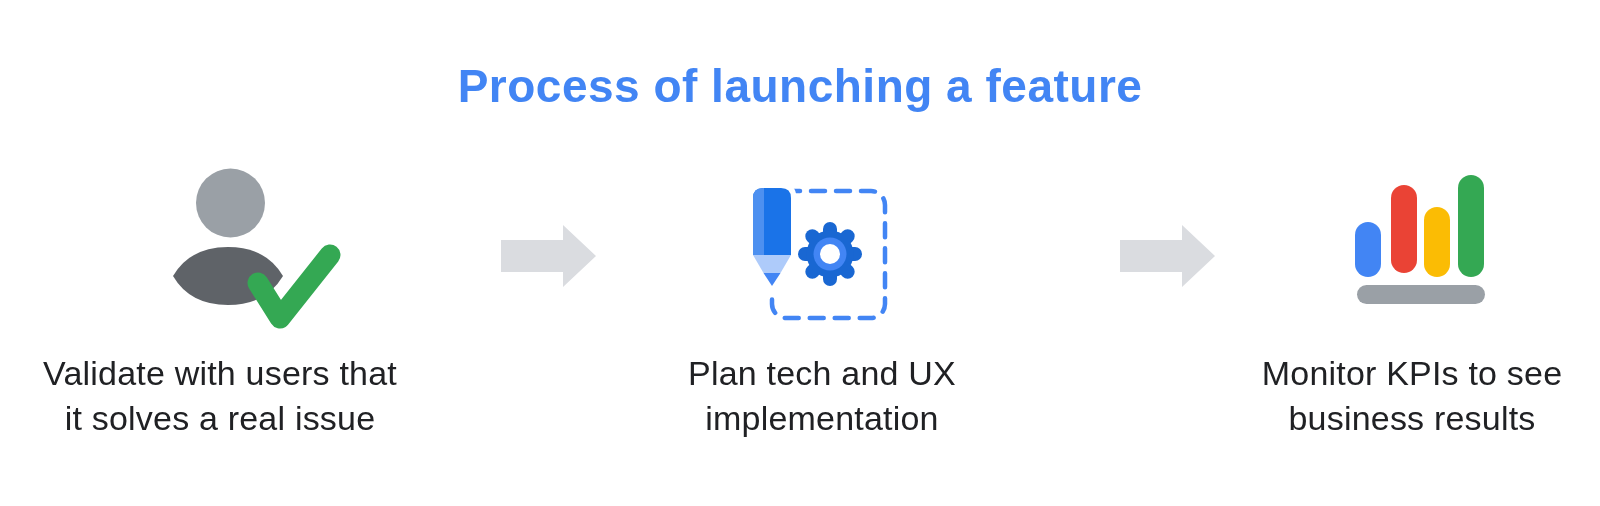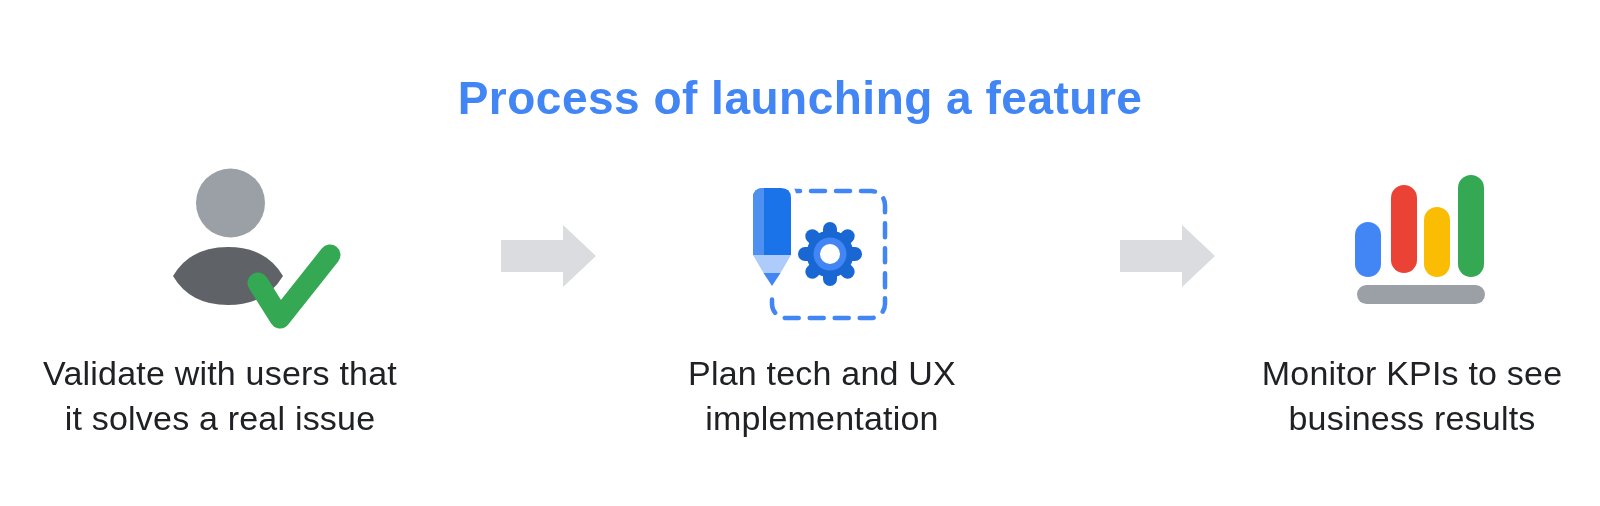--- a/index.html
+++ b/index.html
@@ -13,21 +13,21 @@
     height: 506px;
     background: #ffffff;
     overflow: hidden;
     font-family: "Liberation Sans", sans-serif;
   }
   .title {
     position: absolute;
     left: 0;
     right: 0;
     top: 56px;
-    margin: 16px;
+    margin: 4px;
     text-align: center;
     font-size: 46px;
     line-height: 52px;
     font-weight: 700;
     letter-spacing: 0.5px;
     color: #4285F4;
   }
   .icon-wrap {
     position: absolute;
   }

